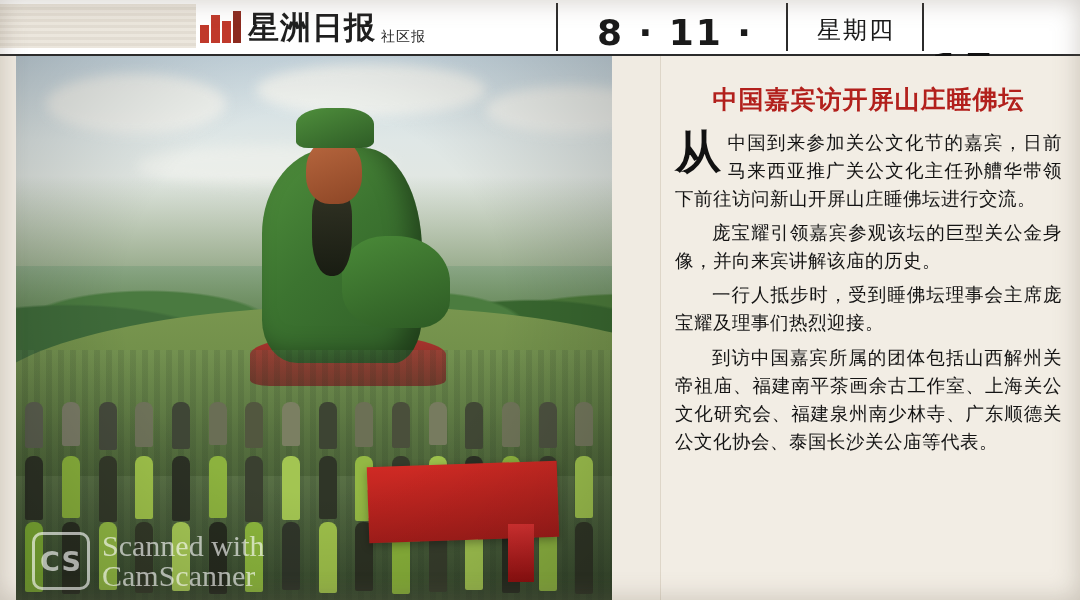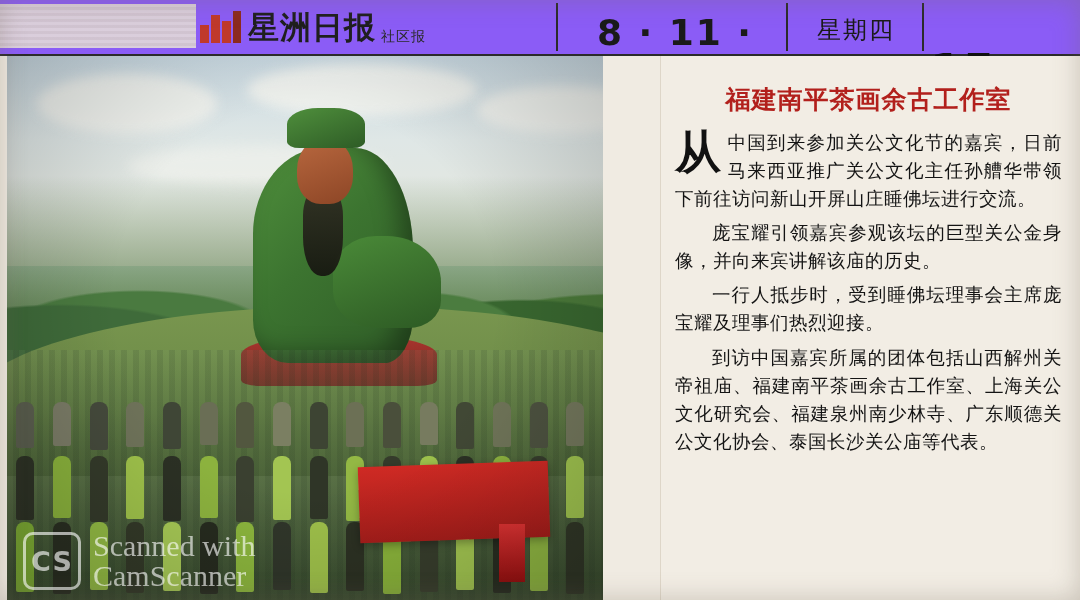--- a/index.html
+++ b/index.html
@@ -17,21 +17,21 @@
     overflow: hidden;
     background: #efe9df;
   }
 
   
   .masthead {
     position: absolute;
     left: 0; top: 0;
     width: 1080px;
     height: 56px;
-    background: #8b5cf6;
+    background: #ffffff;
     border-bottom: 2px solid #2b2b2b;
     box-sizing: border-box;
   }
   .masthead-inner {
     position: relative;
     width: 100%;
     height: 100%;
   }
   .mh-left-rule {
     position: absolute;
@@ -138,21 +138,21 @@
     position: absolute;
     left: 0; top: 56px;
     width: 1080px;
     height: 544px;
     background: #f0ebe2;
   }
 
   
   .photo {
     position: absolute;
-    left: 7px; top: 0;
+    left: 16px; top: 0;
     width: 596px;
     height: 544px;
     overflow: hidden;
     background: linear-gradient(to bottom, #8fb9d6 0%, #a8c8dd 18%, #cfe0e6 30%, #b9cfae 45%, #7f9b5d 70%, #5d7a45 100%);
   }
   .sky {
     position: absolute;
     left: 0; top: 0; width: 660px; height: 210px;
     background: linear-gradient(to bottom, #c9d9e2 0%, #dfe7e6 40%, #e6e7db 100%);
   }
@@ -487,21 +487,21 @@
       <div class="watermark">
         <div class="wm-badge">CS</div>
         <div class="wm-text">
           <div>Scanned with</div>
           <div>CamScanner</div>
         </div>
       </div>
     </div>
 
     <div class="article">
-      <div class="headline">福建南平茶画余古工作室</div>
+      <div class="headline">中国嘉宾访开屏山庄睡佛坛</div>
 
       <div class="body-text">
         <p class="para dropcap-para">
           <span class="dropcap">从</span>
           <span>中国到来参加关公文化节的嘉宾，日前马来西亚推广关公文化主任孙艚华带领下前往访问新山开屏山庄睡佛坛进行交流。</span>
         </p>
         <p class="para indent">庞宝耀引领嘉宾参观该坛的巨型关公金身像，并向来宾讲解该庙的历史。</p>
         <p class="para indent">一行人抵步时，受到睡佛坛理事会主席庞宝耀及理事们热烈迎接。</p>
         <p class="para indent">到访中国嘉宾所属的团体包括山西解州关帝祖庙、福建南平茶画余古工作室、上海关公文化研究会、福建泉州南少林寺、广东顺德关公文化协会、泰国长沙关公庙等代表。</p>
       </div>

